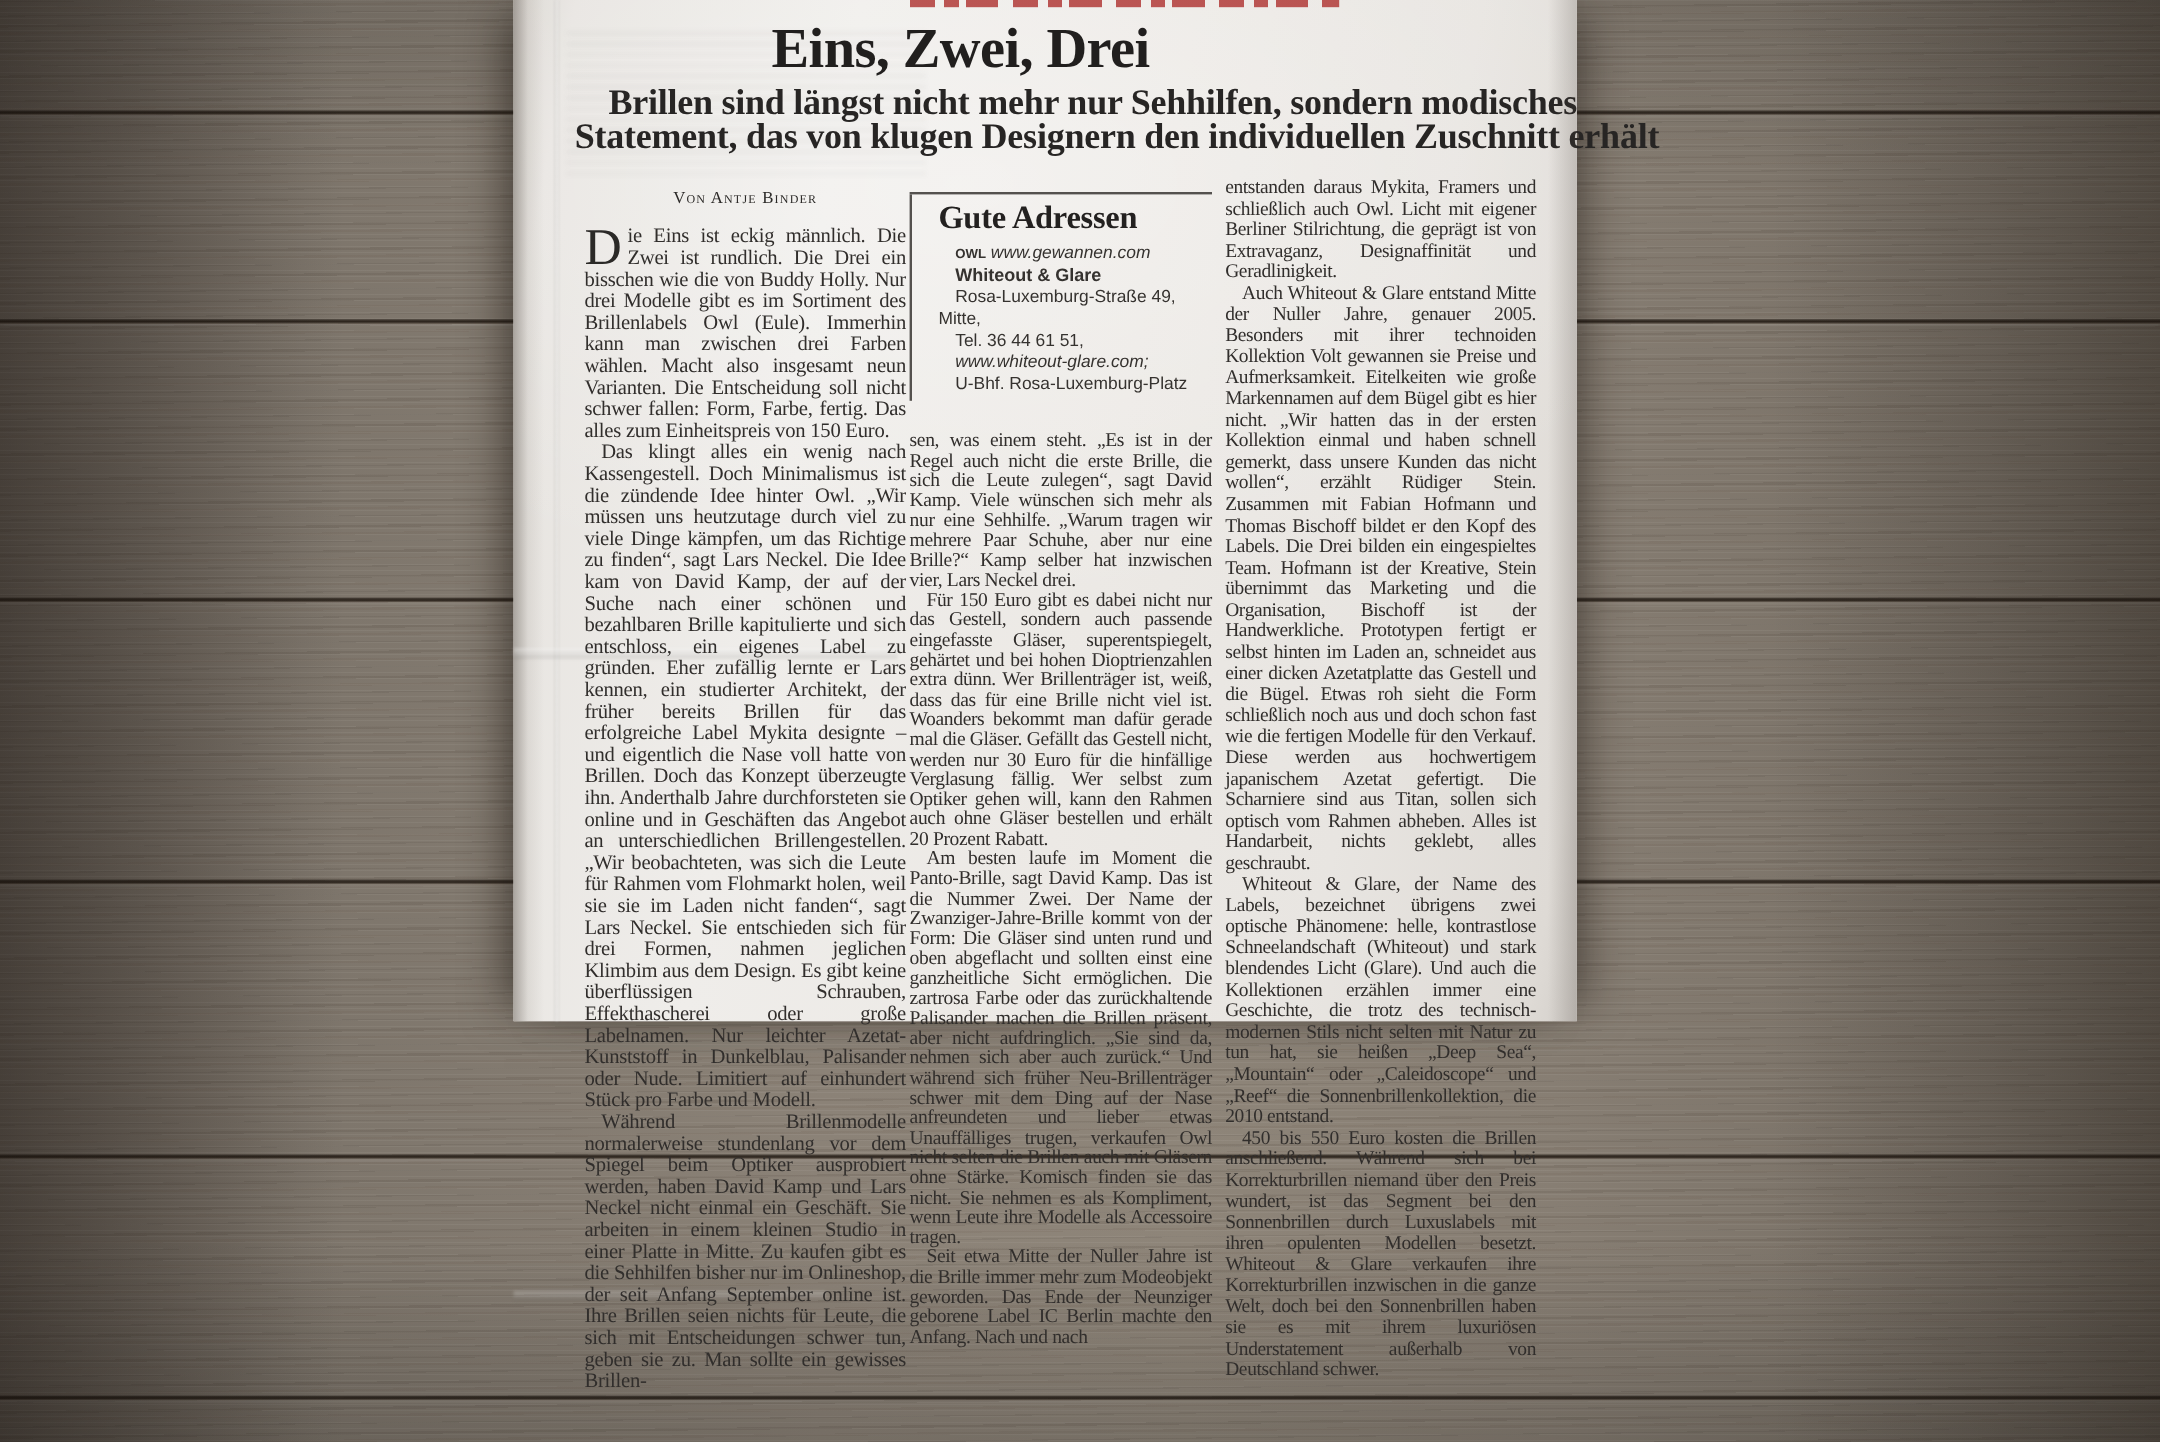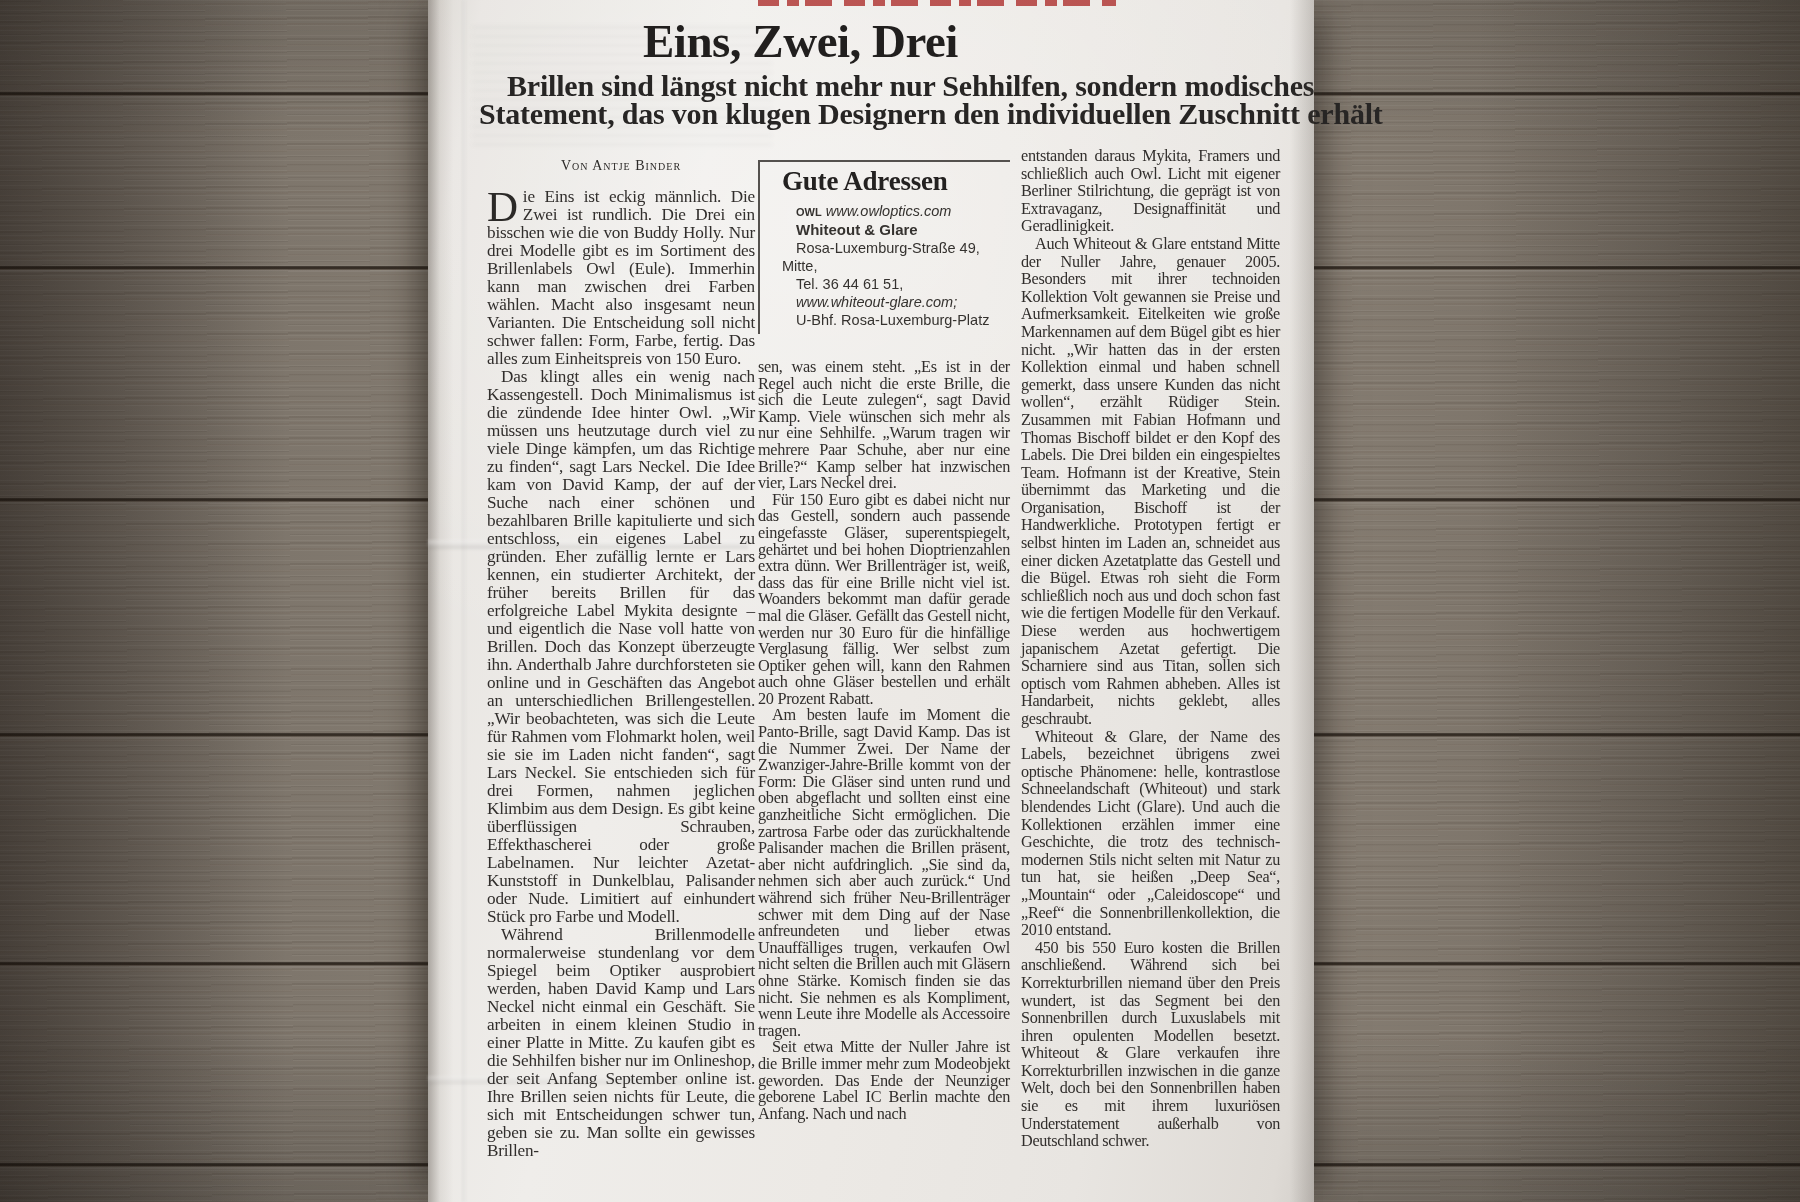--- a/index.html
+++ b/index.html
@@ -26,21 +26,21 @@
       linear-gradient(90deg, rgba(15,10,6,0.38) 0%, rgba(0,0,0,0) 16%, rgba(0,0,0,0) 82%, rgba(15,10,6,0.30) 100%),
       linear-gradient(180deg, rgba(0,0,0,0.10) 0%, rgba(0,0,0,0) 12%, rgba(0,0,0,0) 86%, rgba(0,0,0,0.16) 100%);
   }
   .plank-gap{
     position:absolute;left:0;right:0;height:4px;
     background:linear-gradient(180deg, rgba(22,16,11,0.50), rgba(30,22,15,0.88) 55%, rgba(110,98,86,0.35));
     box-shadow:0 2px 1px rgba(255,255,255,0.07);
   }
   
   .paper{
-    position:absolute;left:428px;top:0;width:886px;height:1202px;
+    position:absolute;left:428px;top:0;width:886px;height:851px;
     background:
       radial-gradient(120% 70% at 42% 18%, rgba(255,255,255,0.35), rgba(255,255,255,0) 60%),
       linear-gradient(100deg,#d9d5d0 0%,#e7e4e0 5%,#efedea 28%,#ecE9e5 55%,#e8e5e1 78%,#dedad5 96%,#d2cec9 100%),
       #e9e6e2;
     box-shadow:-20px 0 34px -12px rgba(25,20,15,0.55), 20px 0 34px -12px rgba(25,20,15,0.50);
     color:#312e2c;
   }
   .paper::before{ 
     content:"";position:absolute;left:0;top:0;bottom:0;width:30px;
     background:linear-gradient(90deg, rgba(92,84,76,0.45), rgba(140,132,122,0.15) 40%, rgba(255,255,255,0) 85%);
@@ -156,21 +156,21 @@
     <div class="col" id="col1">
       <div class="byline">Von Antje Binder</div>
       <p class="noindent"><span class="dropcap">D</span><span>ie Eins ist eckig männlich. Die Zwei ist rundlich. Die Drei ein bisschen wie die von Buddy Holly. Nur drei Modelle gibt es im Sortiment des Brillenlabels Owl (Eule). Immerhin kann man zwischen drei Farben wählen. Macht also insgesamt neun Varianten. Die Entscheidung soll nicht schwer fallen: Form, Farbe, fertig. Das alles zum Einheitspreis von 150 Euro.</span></p>
       <p>Das klingt alles ein wenig nach Kassengestell. Doch Minimalismus ist die zündende Idee hinter Owl. „Wir müssen uns heutzutage durch viel zu viele Dinge kämpfen, um das Richtige zu finden“, sagt Lars Neckel. Die Idee kam von David Kamp, der auf der Suche nach einer schönen und bezahlbaren Brille kapitulierte und sich entschloss, ein eigenes Label zu gründen. Eher zufällig lernte er Lars kennen, ein studierter Architekt, der früher bereits Brillen für das erfolgreiche Label Mykita designte – und eigentlich die Nase voll hatte von Brillen. Doch das Konzept überzeugte ihn. Anderthalb Jahre durchforsteten sie online und in Geschäften das Angebot an unterschiedlichen Brillengestellen. „Wir beobachteten, was sich die Leute für Rahmen vom Flohmarkt holen, weil sie sie im Laden nicht fanden“, sagt Lars Neckel. Sie entschieden sich für drei Formen, nahmen jeglichen Klimbim aus dem Design. Es gibt keine überflüssigen Schrauben, Effekthascherei oder große Labelnamen. Nur leichter Azetat-Kunststoff in Dunkelblau, Palisander oder Nude. Limitiert auf einhundert Stück pro Farbe und Modell.</p>
       <p>Während Brillenmodelle normalerweise stundenlang vor dem Spiegel beim Optiker ausprobiert werden, haben David Kamp und Lars Neckel nicht einmal ein Geschäft. Sie arbeiten in einem kleinen Studio in einer Platte in Mitte. Zu kaufen gibt es die Sehhilfen bisher nur im Onlineshop, der seit Anfang September online ist. Ihre Brillen seien nichts für Leute, die sich mit Entscheidungen schwer tun, geben sie zu. Man sollte ein gewisses Brillen-</p>
     </div>
 
     <div class="col" id="col2">
       <div class="infobox">
         <h2>Gute Adressen</h2>
-        <p class="owl-line line"><b>OWL</b> <span class="url">www.owloptics.com</span></p>
+        <p class="owl-line line"><b>OWL</b> <span class="url">www.gewannen.com</span></p>
         <p class="line wg-name">Whiteout &amp; Glare</p>
         <p class="line">Rosa-Luxemburg-Straße 49, Mitte,</p>
         <p class="line">Tel. 36 44 61 51,</p>
         <p class="line url">www.whiteout-glare.com;</p>
         <p class="line">U-Bhf. Rosa-Luxemburg-Platz</p>
       </div>
       <p class="noindent">sen, was einem steht. „Es ist in der Regel auch nicht die erste Brille, die sich die Leute zulegen“, sagt David Kamp. Viele wünschen sich mehr als nur eine Sehhilfe. „Warum tragen wir mehrere Paar Schuhe, aber nur eine Brille?“ Kamp selber hat inzwischen vier, Lars Neckel drei.</p>
       <p>Für 150 Euro gibt es dabei nicht nur das Gestell, sondern auch passende eingefasste Gläser, superentspiegelt, gehärtet und bei hohen Dioptrienzahlen extra dünn. Wer Brillenträger ist, weiß, dass das für eine Brille nicht viel ist. Woanders bekommt man dafür gerade mal die Gläser. Gefällt das Gestell nicht, werden nur 30 Euro für die hinfällige Verglasung fällig. Wer selbst zum Optiker gehen will, kann den Rahmen auch ohne Gläser bestellen und erhält 20 Prozent Rabatt.</p>
       <p>Am besten laufe im Moment die Panto-Brille, sagt David Kamp. Das ist die Nummer Zwei. Der Name der Zwanziger-Jahre-Brille kommt von der Form: Die Gläser sind unten rund und oben abgeflacht und sollten einst eine ganzheitliche Sicht ermöglichen. Die zartrosa Farbe oder das zurückhaltende Palisander machen die Brillen präsent, aber nicht aufdringlich. „Sie sind da, nehmen sich aber auch zurück.“ Und während sich früher Neu-Brillenträger schwer mit dem Ding auf der Nase anfreundeten und lieber etwas Unauffälliges trugen, verkaufen Owl nicht selten die Brillen auch mit Gläsern ohne Stärke. Komisch finden sie das nicht. Sie nehmen es als Kompliment, wenn Leute ihre Modelle als Accessoire tragen.</p>
       <p>Seit etwa Mitte der Nuller Jahre ist die Brille immer mehr zum Modeobjekt geworden. Das Ende der Neunziger geborene Label IC Berlin machte den Anfang. Nach und nach</p>

